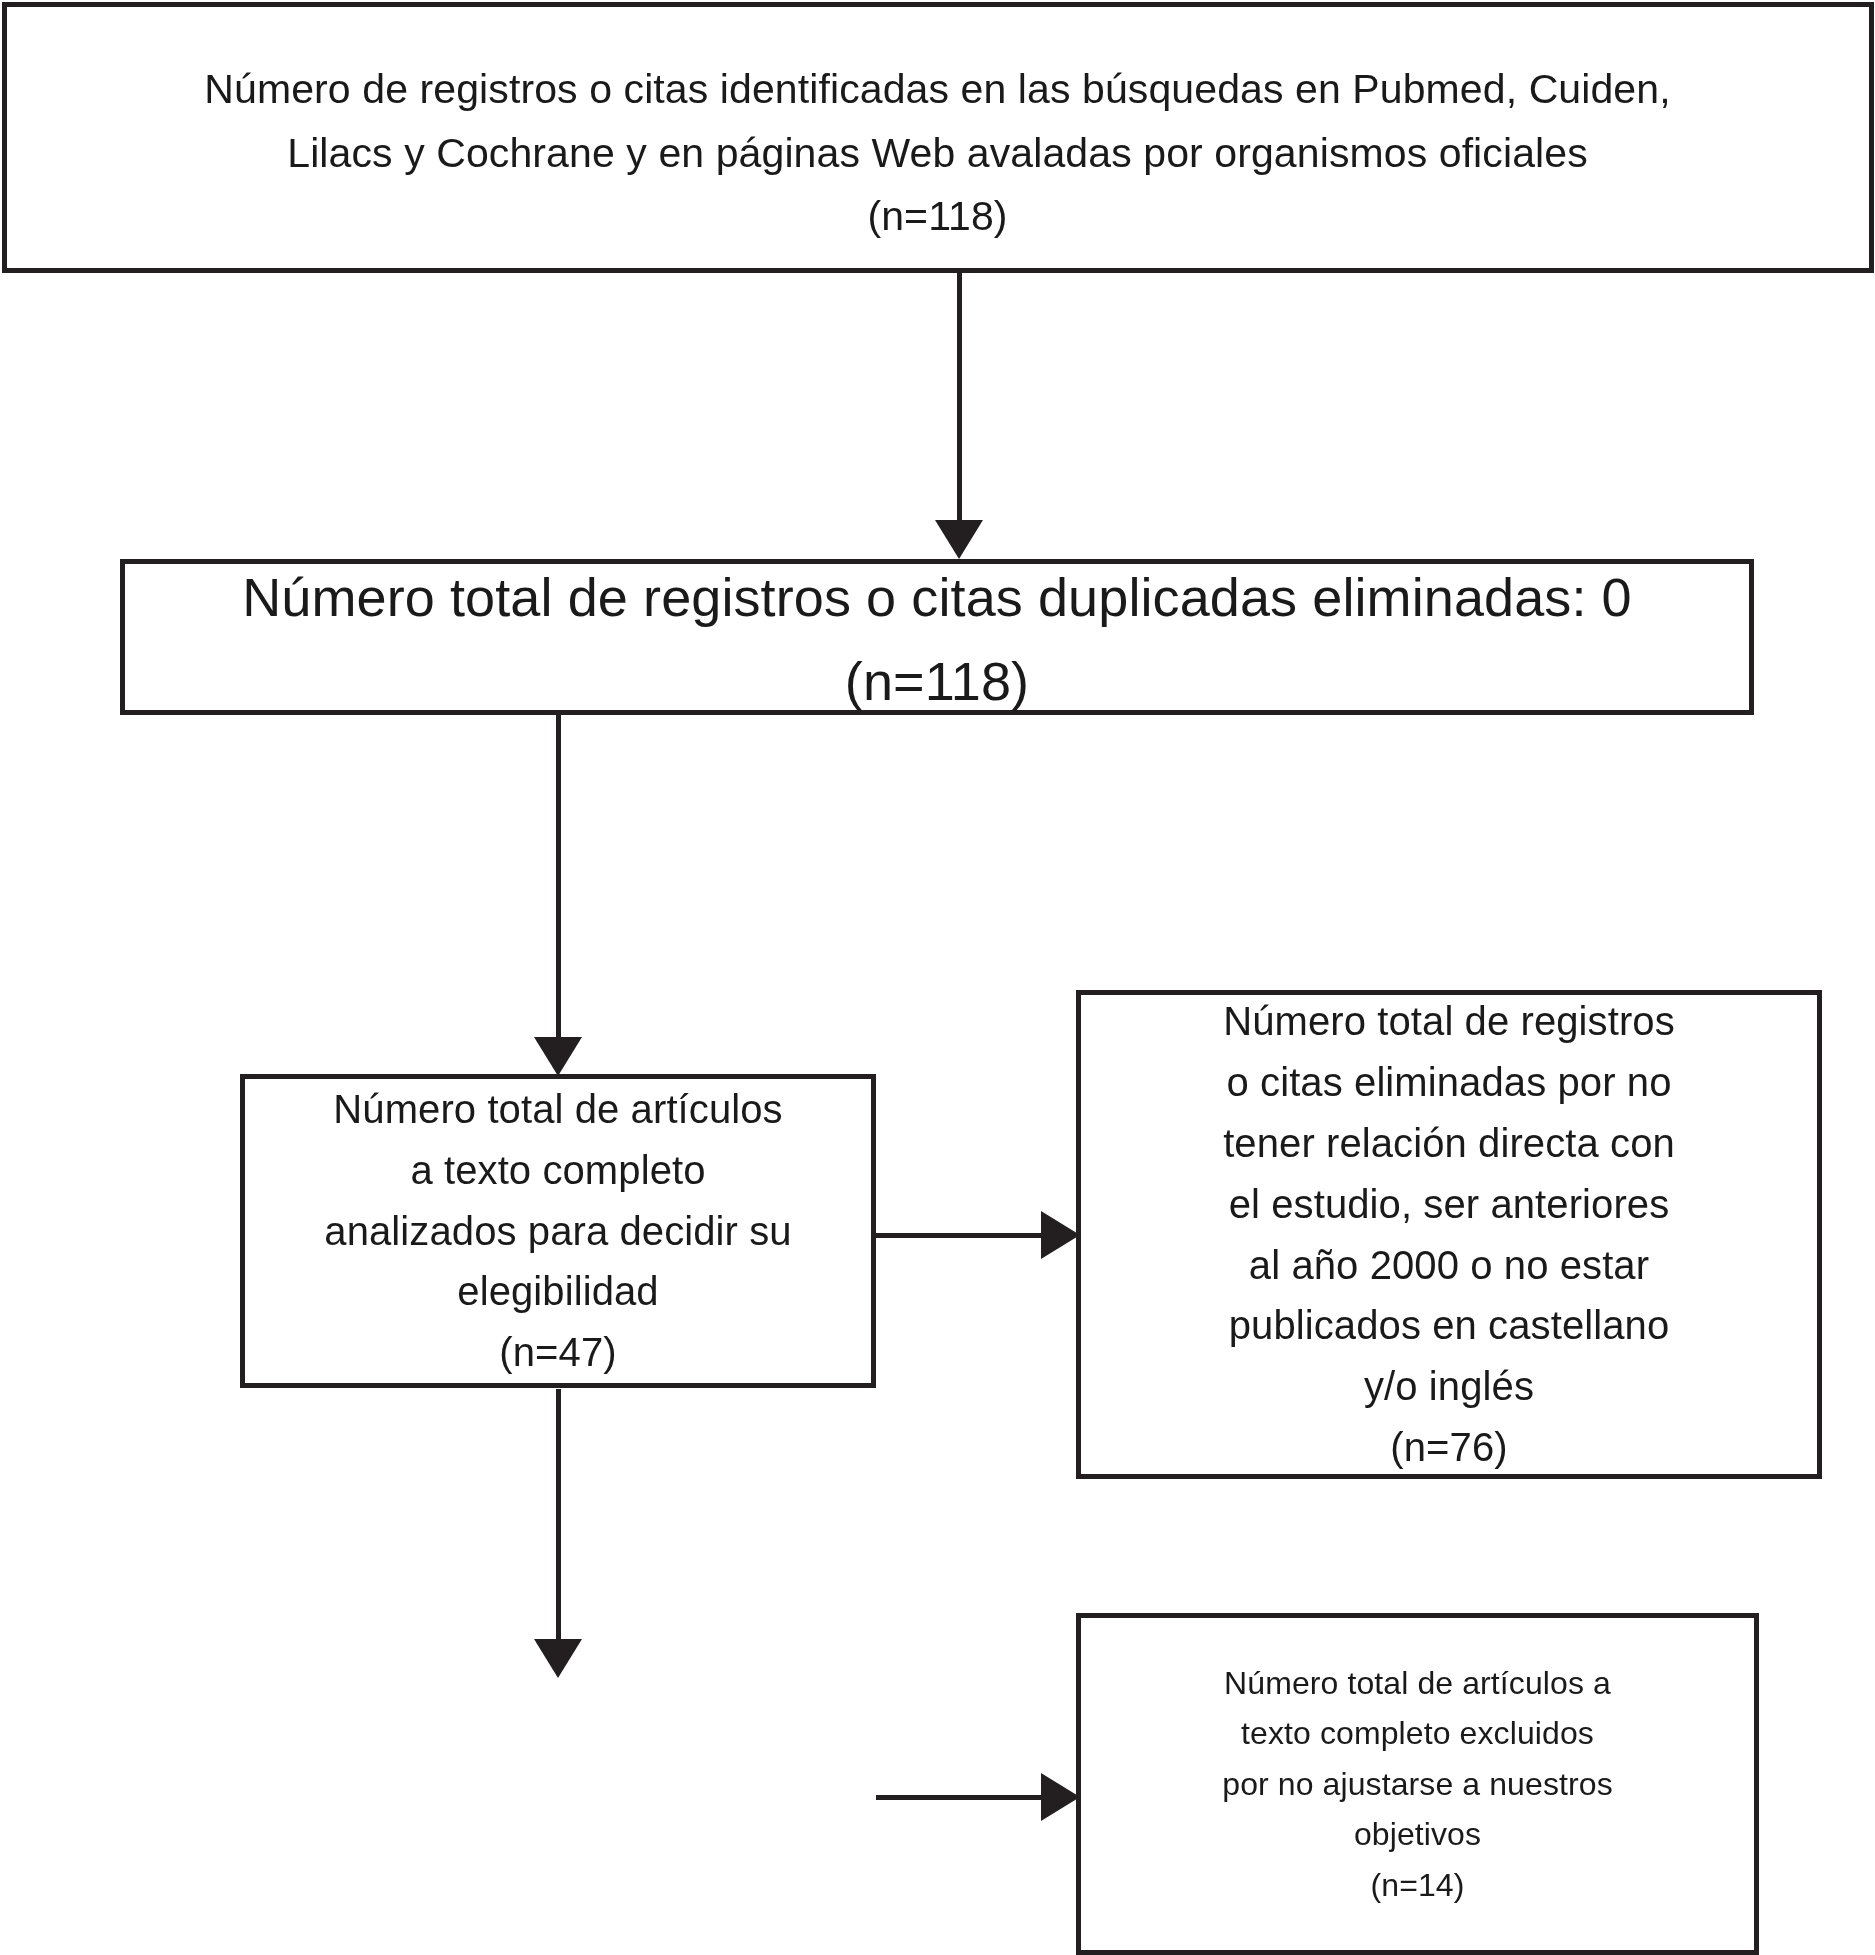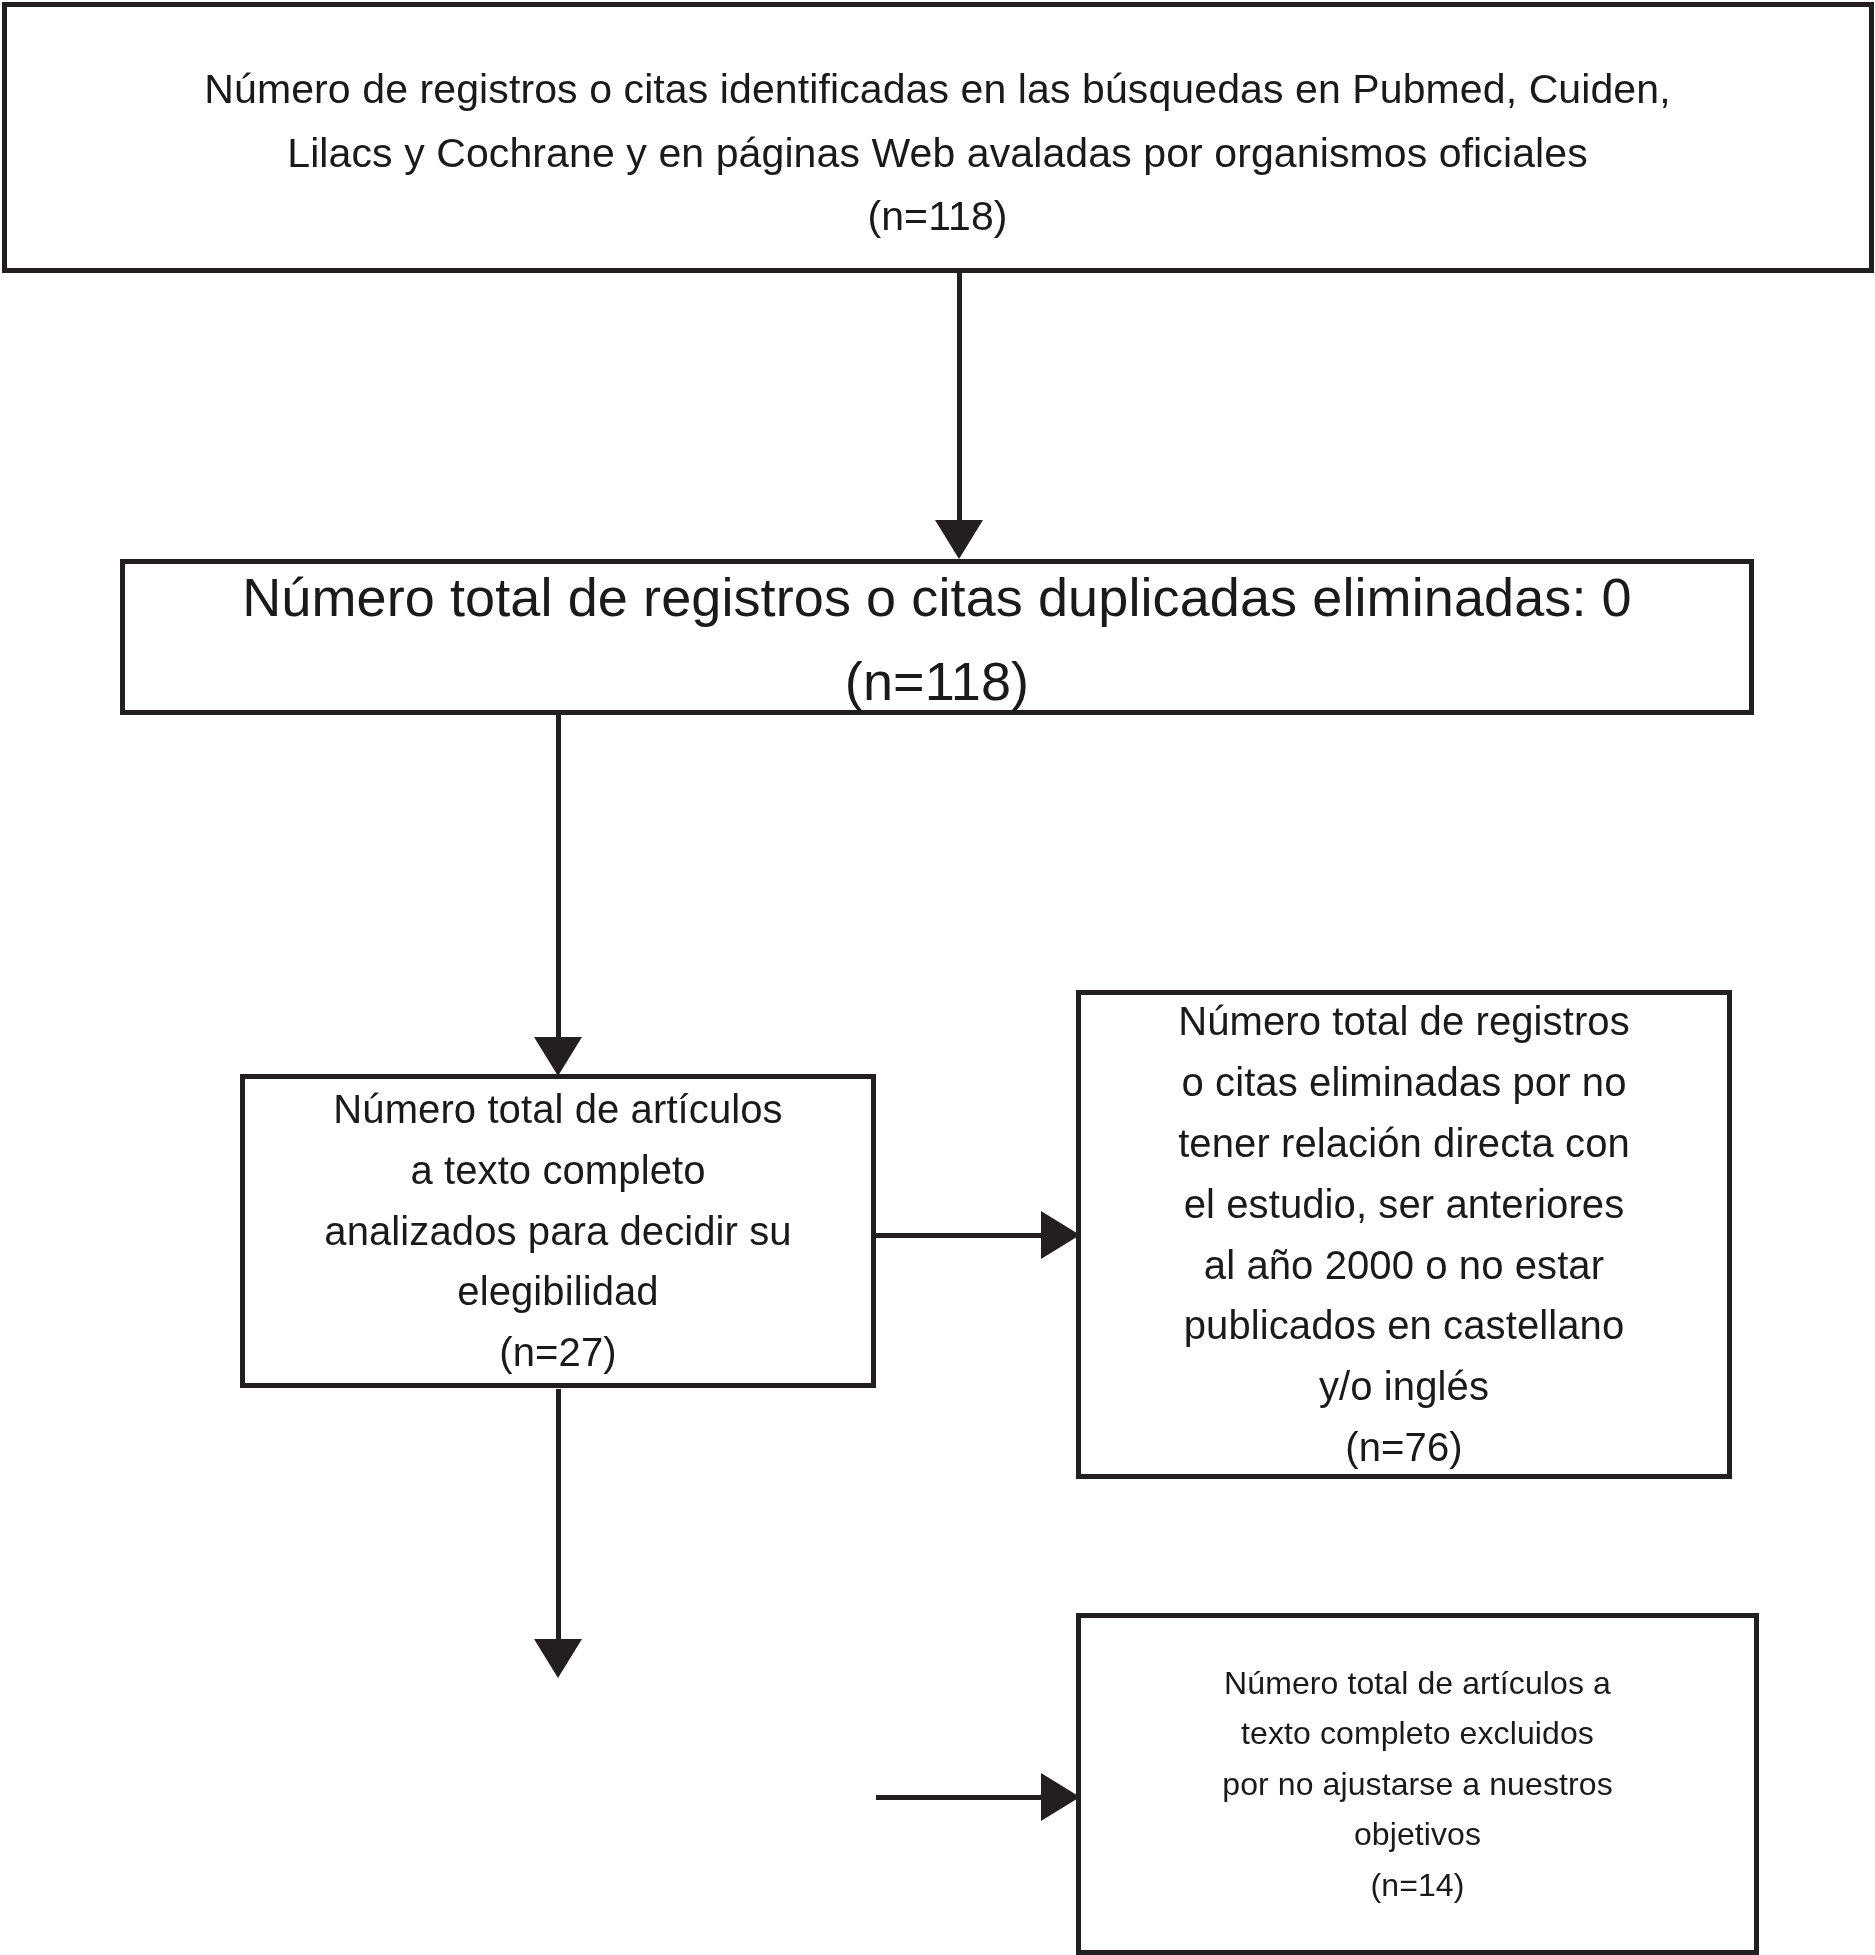--- a/index.html
+++ b/index.html
@@ -40,21 +40,21 @@
     color: #1a1a1a;
     white-space: pre-line;
     padding: 0 12px;
     box-sizing: border-box;
   }
 
   
   #box-identified  { left: 1.5px;    top: 2.2px;    width: 1872px; height: 271px; }
   #box-duplicates  { left: 120px;  top: 559px;  width: 1634px; height: 156px; }
   #box-fulltext    { left: 240px;  top: 1074px; width: 636px;  height: 314px; }
-  #box-excluded-records { left: 1076px; top: 990px; width: 656px; height: 489px; }
+  #box-excluded-records { left: 1076px; top: 990px; width: 746px; height: 489px; }
   #box-included    { left: 231px;  top: 1677px; width: 645px;  height: 243px; }
   #box-excluded-fulltext { left: 1076px; top: 1613px; width: 683px; height: 342px; }
 
   #box-identified .box-text { font-size: 41px; line-height: 1.55; margin-top: 32px; }
   #box-duplicates .box-text { font-size: 54px; line-height: 1.55; margin-top: 6px; }
   #box-fulltext .box-text { font-size: 40px; line-height: 1.52; }
   #box-excluded-records .box-text { font-size: 40px; line-height: 1.52; }
   #box-included .box-text { font-size: 40px; line-height: 1.62; }
   #box-excluded-fulltext .box-text { font-size: 32px; line-height: 1.58; }
 
@@ -134,21 +134,21 @@
   <div class="connector" id="arrow-duplicates-to-fulltext">
     <div class="line-v"></div>
     <div class="arrow-down"></div>
   </div>
 
   <div class="flow-box" id="box-fulltext">
     <span class="box-text">Número total de artículos
 a texto completo
 analizados para decidir su
 elegibilidad
-(n=27)</span>
+(n=47)</span>
   </div>
 
   <div class="connector" id="arrow-fulltext-to-excluded">
     <div class="line-h"></div>
     <div class="arrow-right"></div>
   </div>
 
   <div class="flow-box" id="box-excluded-records">
     <span class="box-text">Número total de registros
 o citas eliminadas por no

